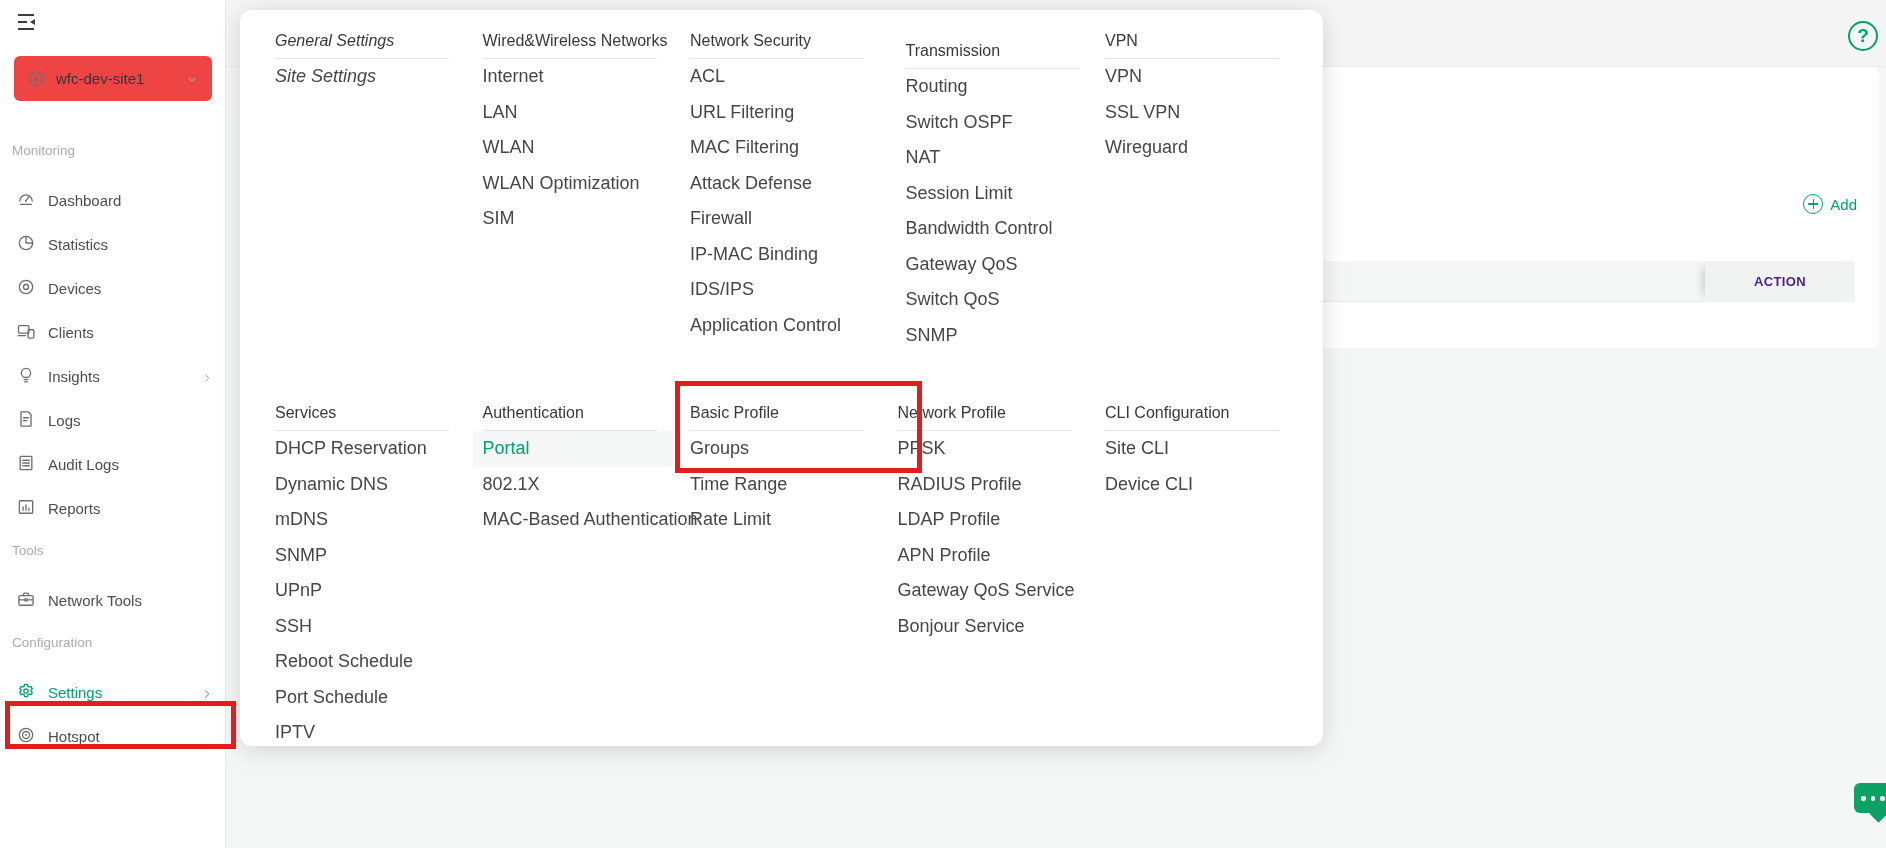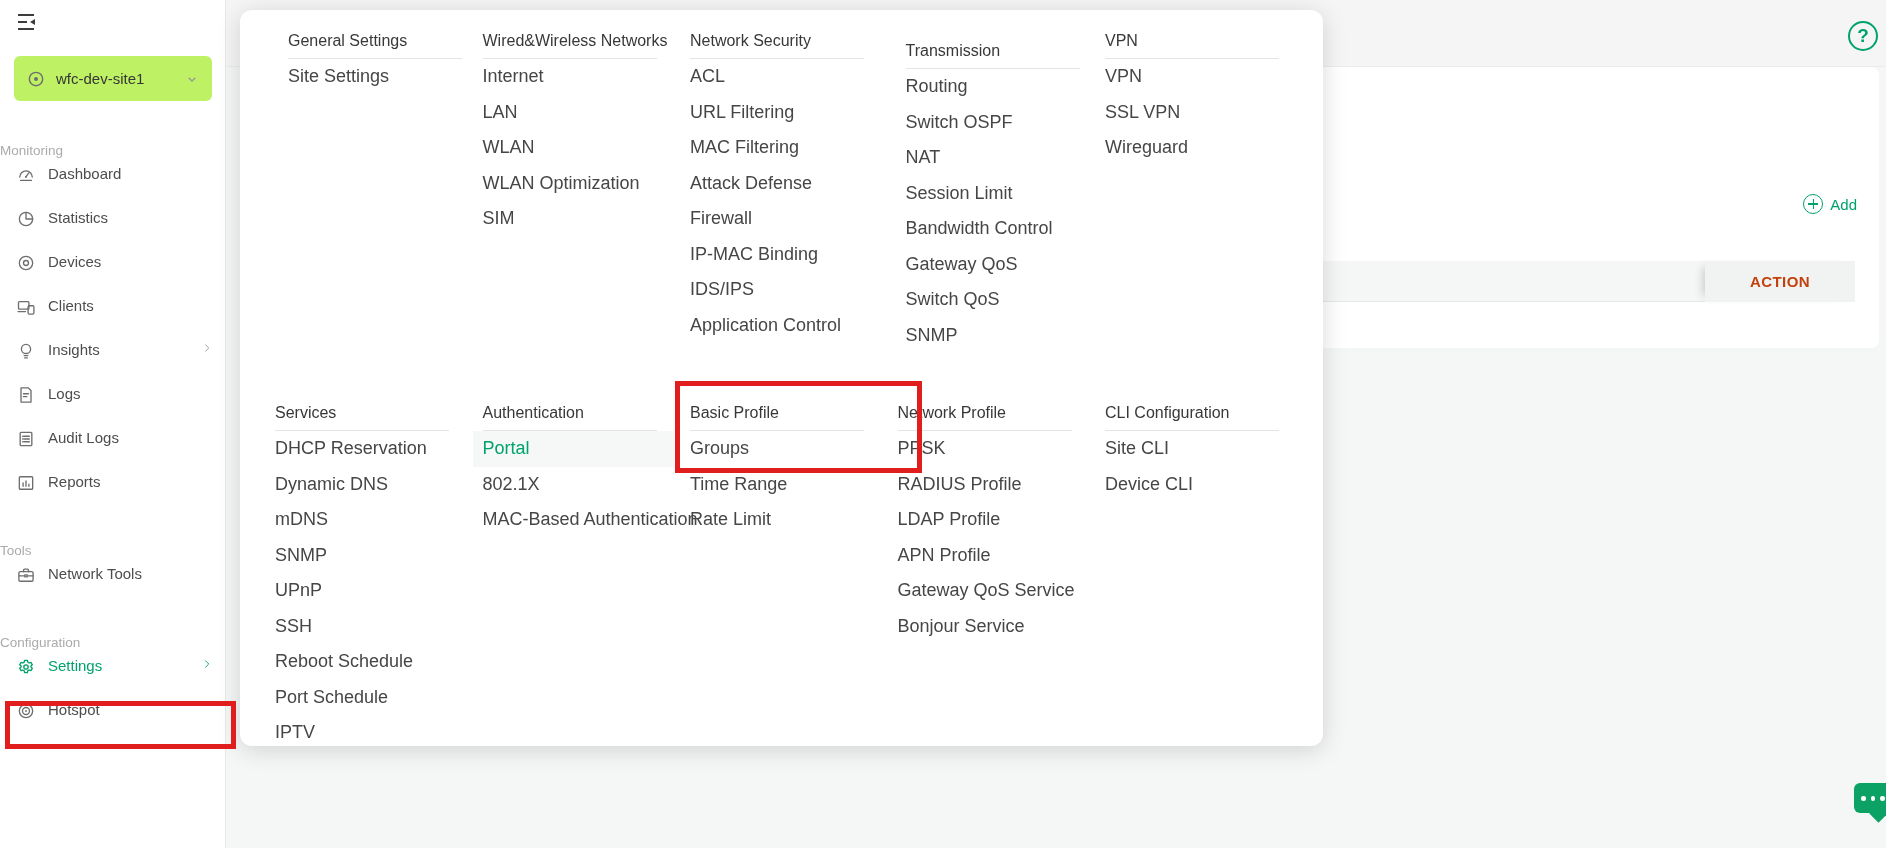--- a/index.html
+++ b/index.html
@@ -20,39 +20,39 @@
               gap:7px; color:#00a36a; font-size:15px; cursor:pointer; }
   .add-link .plus { width:20px; height:20px; border:1.6px solid #00a36a; border-radius:50%;
                     position:relative; }
   .add-link .plus:before, .add-link .plus:after { content:""; position:absolute; background:#00a36a; }
   .add-link .plus:before { left:4px; right:4px; top:50%; height:1.6px; margin-top:-0.8px; }
   .add-link .plus:after  { top:4px; bottom:4px; left:50%; width:1.6px; margin-left:-0.8px; }
   .thead { position:absolute; left:0; top:194px; width:1615px; height:41px;
            background:#f5f6f6; border-bottom:1px solid #e7e7e7; }
   .thead .action-cell { position:absolute; left:1465px; top:0; width:150px; height:41px;
            background:#f1f2f2; box-shadow:-8px 0 10px -6px rgba(0,0,0,0.18);
-           font-size:15px; font-weight:bold; color:#c2410c; letter-spacing:0.4px;
+           font-size:13px; font-weight:bold; color:#4c1d95; letter-spacing:0.4px;
            display:flex; align-items:center; justify-content:center; }
 
   
   .sidebar { position:absolute; left:0; top:0; width:226px; height:848px;
              background:#ffffff; border-right:1px solid #e8e8e8; z-index:3; }
   .collapse-btn { position:absolute; left:14px; top:10px; width:24px; height:24px;
                   color:#3c3c3c; cursor:pointer; }
   .site-box { position:absolute; left:14px; top:56px; width:198px; height:45px;
-              background:#bef264; border-radius:6px; display:flex; align-items:center;
+              background:#ef4444; border-radius:6px; display:flex; align-items:center;
               padding:0 12px; gap:10px; cursor:pointer; }
   .site-box .site-name { font-size:15px; color:#363636; flex:1; }
   .site-box .icon, .side-item .icon { display:inline-flex; color:#6e6e6e; }
   .site-box .chev { color:#9a9a9a; }
   #sidebar-nav { position:absolute; left:0; top:101px; width:226px; }
-  .section-label { margin-top:20px; height:28px; line-height:28px; 
+  .section-label { margin-top:20px; height:28px; line-height:28px; padding-left:12px;
                    color:#ababab; font-size:13.5px; }
   .section-label:first-child { margin-top:36px; }
-  .side-item { height:44px; display:flex; align-items:flex-start; padding-left:16px;
+  .side-item { height:44px; display:flex; align-items:flex-end; padding-left:16px;
                gap:12px; font-size:15px; color:#4d4d4d; cursor:pointer; }
   .side-item .lbl { flex:1; }
   .side-item .chev { color:#9a9a9a; display:inline-flex; margin-right:12px; }
   .side-item.active { color:#00a36a; }
   .side-item.active .icon, .side-item.active .chev { color:#00a36a; }
 
   
   .panel { position:absolute; left:240px; top:10px; width:1083px; height:736px;
            background:#ffffff; border-radius:12px; z-index:5;
            box-shadow:0 4px 24px rgba(0,0,0,0.15); }
@@ -236,21 +236,21 @@
             <circle cx="12" cy="12" r="4.2"></circle>
             <circle cx="12" cy="12" r="1.1" fill="currentColor" stroke="none"></circle>
           </svg>
         </span>
         <span class="lbl">Hotspot</span>
       </div>
     </div>
 </div>
 
 <div class="panel" id="panel">
-    <div class="menu-col" style="left: 48px; top: 19px;">
+    <div class="menu-col" style="left: 35px; top: 19px; font-style: italic;">
       <h3>General Settings</h3>
       <div class="divider"></div>
       <ul>
         <li class="">Site Settings</li>
       </ul>
     </div>
     <div class="menu-col" style="left: 242.5px; top: 19px;">
       <h3>Wired&amp;Wireless Networks</h3>
       <div class="divider"></div>
       <ul>

